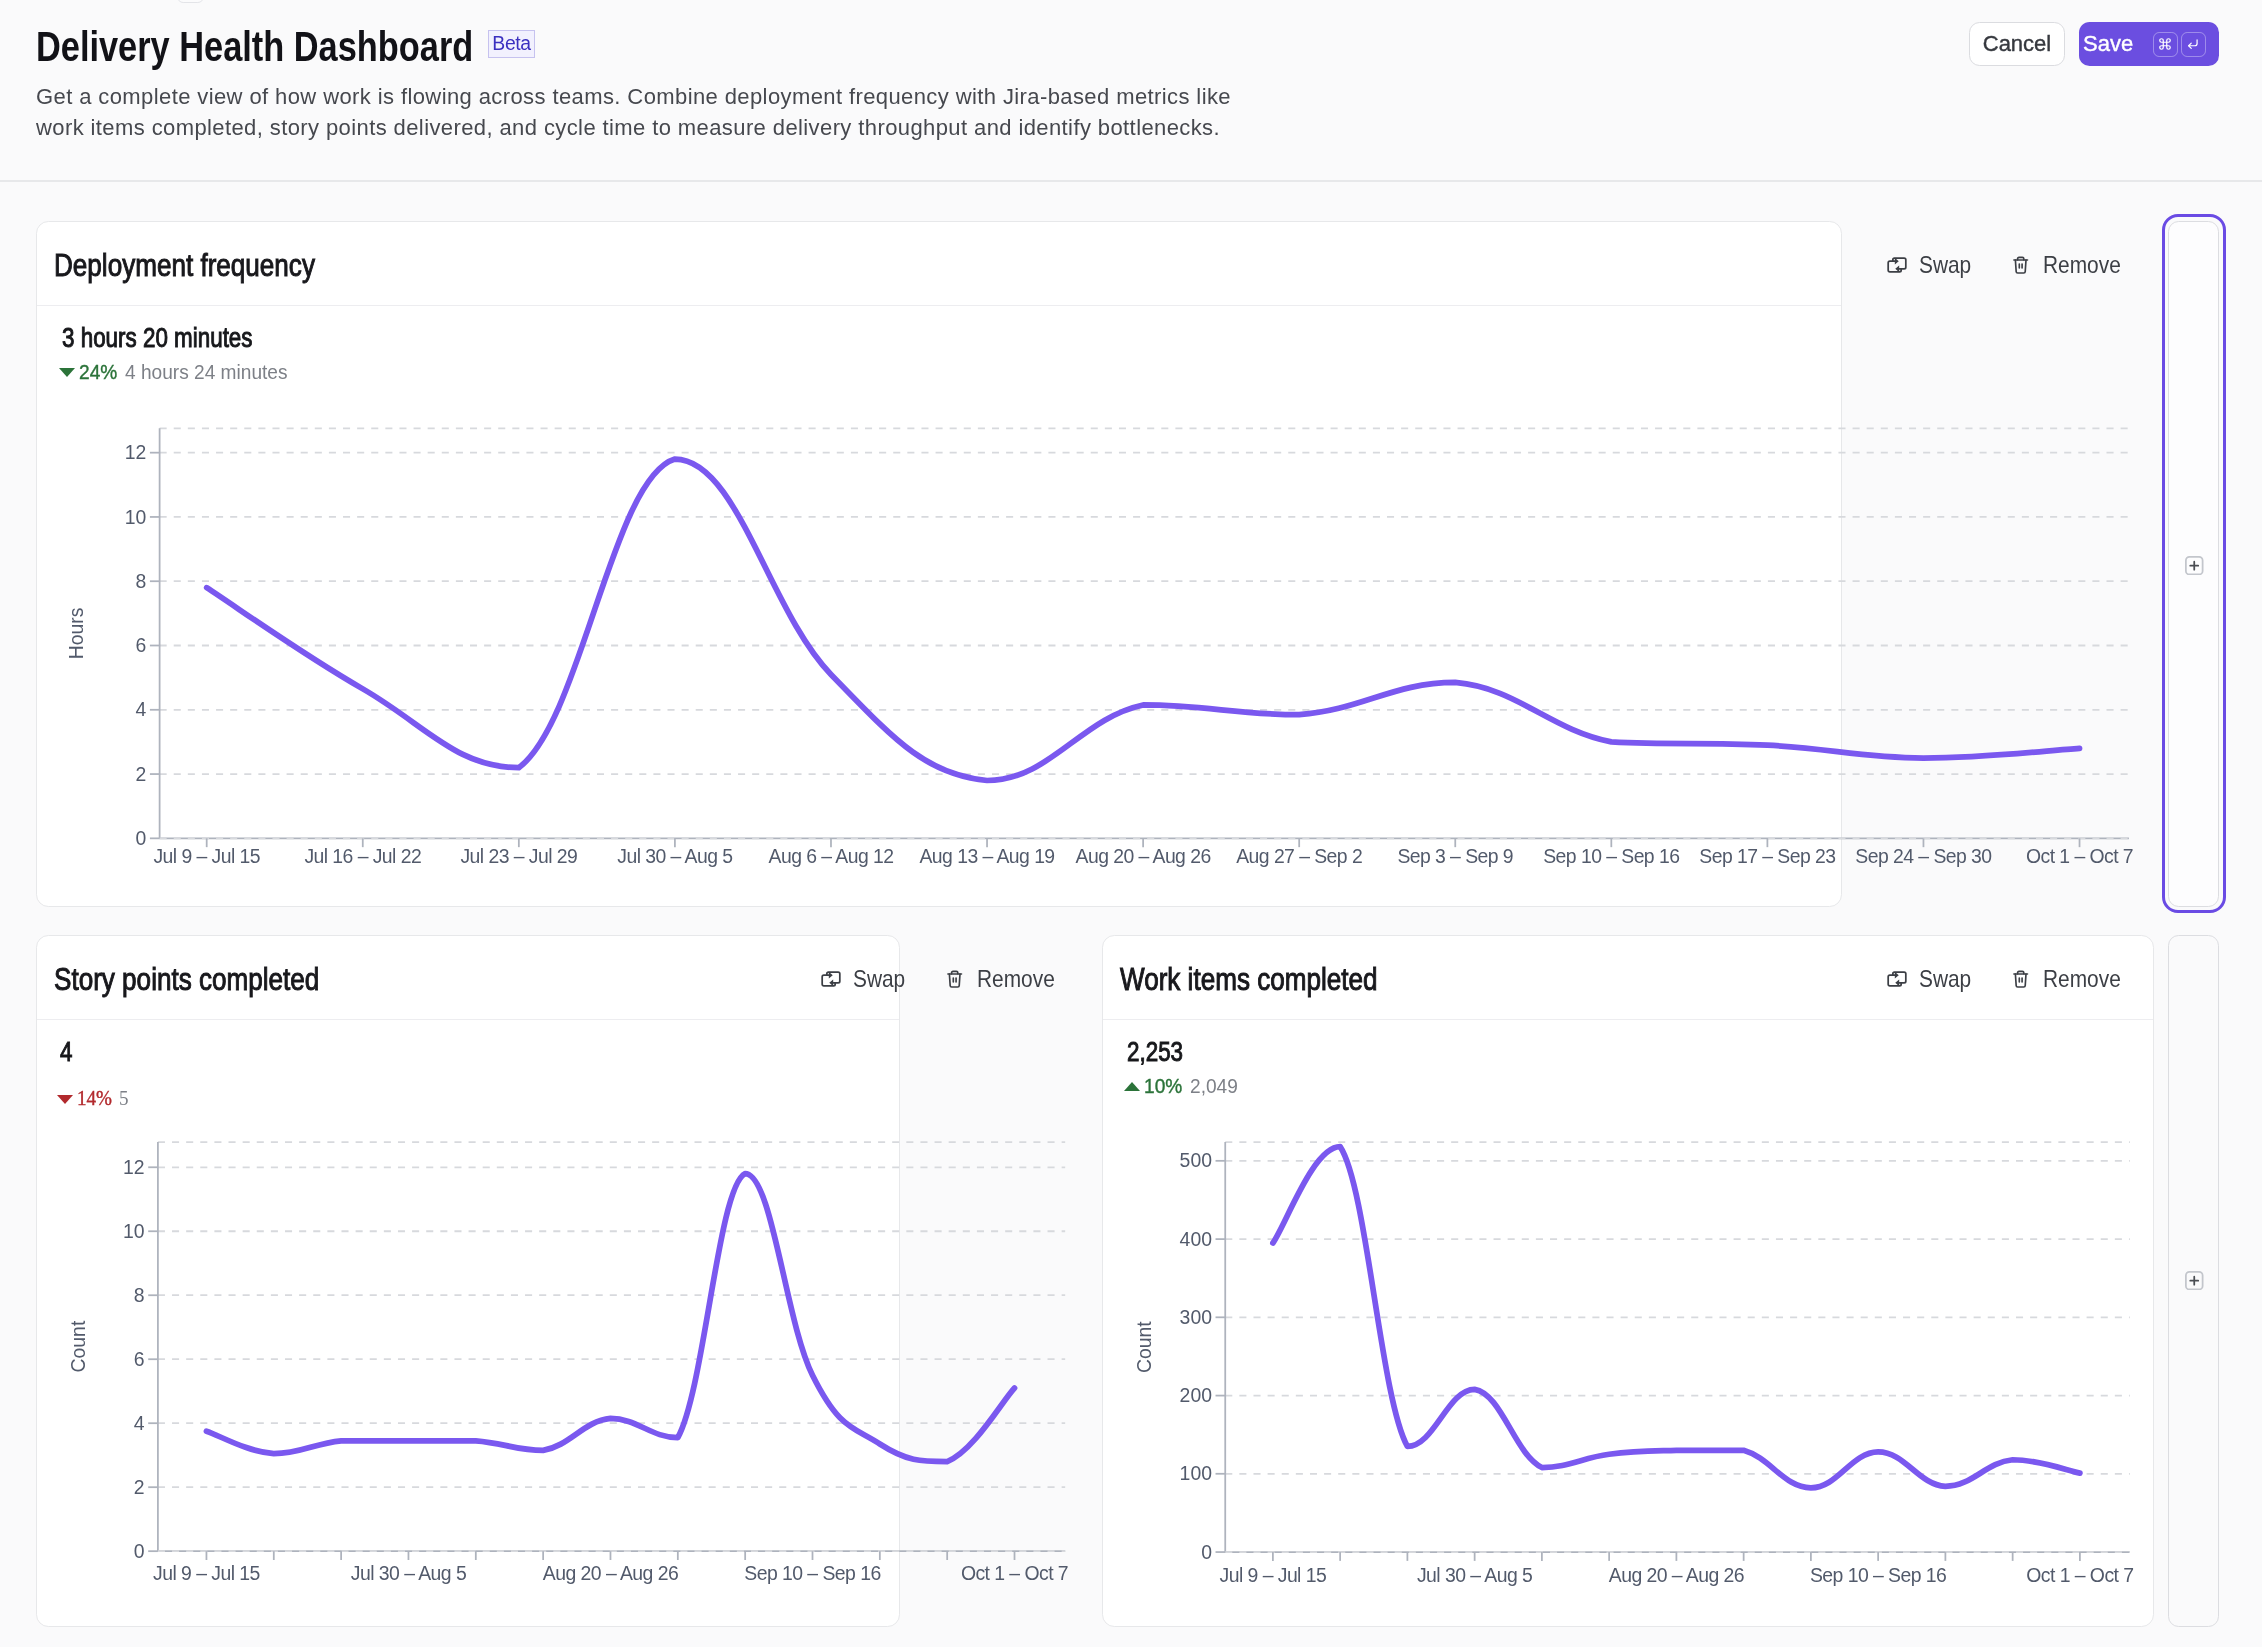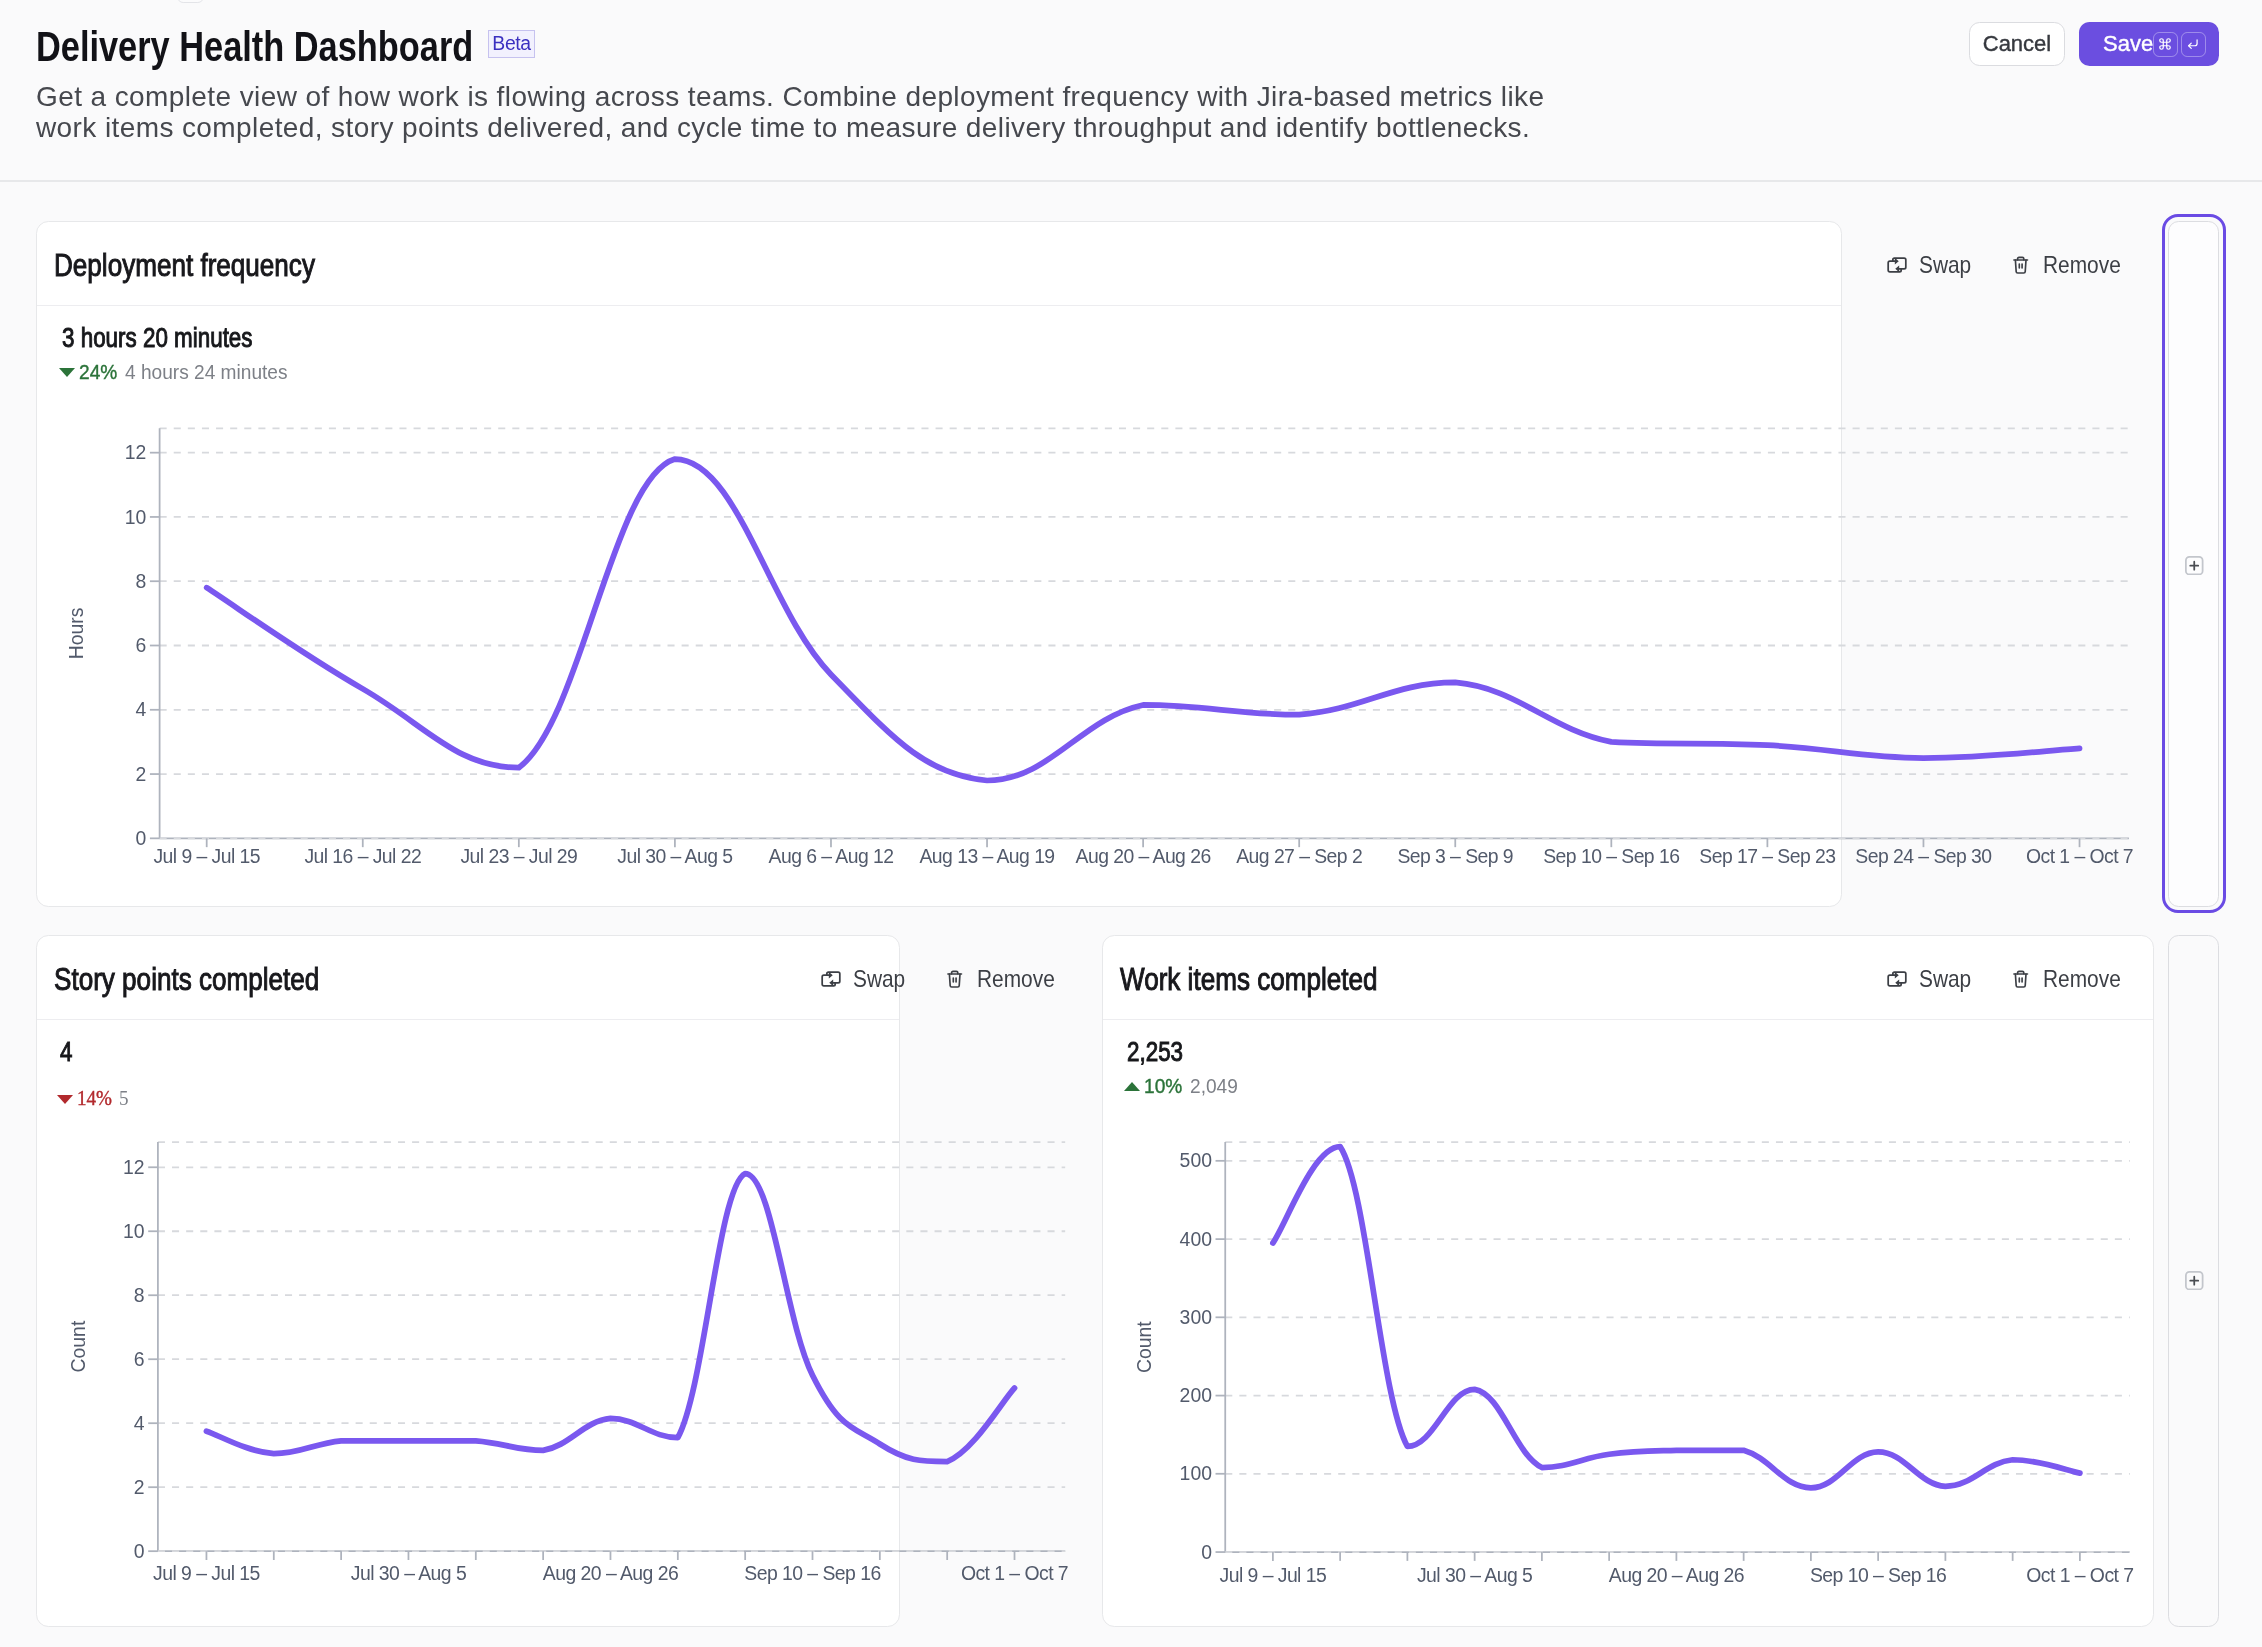--- a/index.html
+++ b/index.html
@@ -20,25 +20,25 @@
 .grey { color:#7d8087; }
 svg text { font-family:"Liberation Sans", sans-serif; }
 </style>
 </head>
 <body>
 
 <div class="abs" style="left:177px; top:-5.3px; width:27px; height:8px; background:#fbfbfc; border:1.8px solid #e3e4e8; border-radius:0 0 6.2px 6.2px;"></div>
 
 <div class="abs" style="left:36px; top:23px; font-size:42px; font-weight:700; color:#121217; transform:scaleX(0.818); transform-origin:left top; white-space:nowrap;">Delivery Health Dashboard</div>
 <div class="abs" style="left:488px; top:30px; width:47px; height:28px; line-height:25.6px; text-align:center; font-size:19.4px; letter-spacing:-0.4px; font-weight:400; color:#3b30c0; background:#f2f1fe; border:1.3px solid #c6c2ef; border-radius:0;">Beta</div>
-<div class="abs" style="left:36px; top:81px; font-size:28px; line-height:31px; letter-spacing:0.4px; color:#46484e;">Get a complete view of how work is flowing across teams. Combine deployment frequency with Jira-based metrics like<br>work items completed, story points delivered, and cycle time to measure delivery throughput and identify bottlenecks.</div>
+<div class="abs" style="left:36px; top:81px; font-size:22px; line-height:31px; letter-spacing:0.4px; color:#46484e;">Get a complete view of how work is flowing across teams. Combine deployment frequency with Jira-based metrics like<br>work items completed, story points delivered, and cycle time to measure delivery throughput and identify bottlenecks.</div>
 
 <div class="abs" style="left:1969px; top:22px; width:96px; height:44px; background:#fff; border:1.8px solid #dbdce0; border-radius:10.6px; text-align:center; line-height:41px; font-size:22px; color:#36393f; -webkit-text-stroke:0.4px #36393f;">Cancel</div>
 <div class="abs" style="left:2079px; top:22px; width:140px; height:44px; background:#6b4ee0; border-radius:10.6px;">
-  <span class="abs" style="left:24px; top:0; line-height:44px; font-size:22px; color:#fff; -webkit-text-stroke:0.4px #fff;">Save</span>
+  <span class="abs" style="left:4px; top:0; line-height:44px; font-size:22px; color:#fff; -webkit-text-stroke:0.4px #fff;">Save</span>
   <span class="abs" style="left:74px; top:9.7px; width:25px; height:25px; border:1.3px solid rgba(255,255,255,0.35); border-radius:6.2px;">
     <svg width="14" height="14" viewBox="0 0 24 24" fill="none" stroke="#fff" stroke-width="2.1" stroke-linecap="round" stroke-linejoin="round" style="position:absolute;left:4px;top:4px;">
         <path d="M15 6v12a3 3 0 1 0 3-3H6a3 3 0 1 0 3 3V6a3 3 0 1 0-3 3h12a3 3 0 1 0-3-3"></path>
       </svg>
   </span>
   <span class="abs" style="left:102px; top:9.7px; width:25px; height:25px; border:1.3px solid rgba(255,255,255,0.35); border-radius:6.2px;">
     <svg width="14" height="14" viewBox="0 0 24 24" fill="none" stroke="#fff" stroke-width="2.1" stroke-linecap="round" stroke-linejoin="round" style="position:absolute;left:4px;top:4px;">
         <path d="M19 5v6a4 4 0 0 1-4 4H5"></path>
         <path d="M9 10.5 4.5 15 9 19.5"></path>
       </svg>

